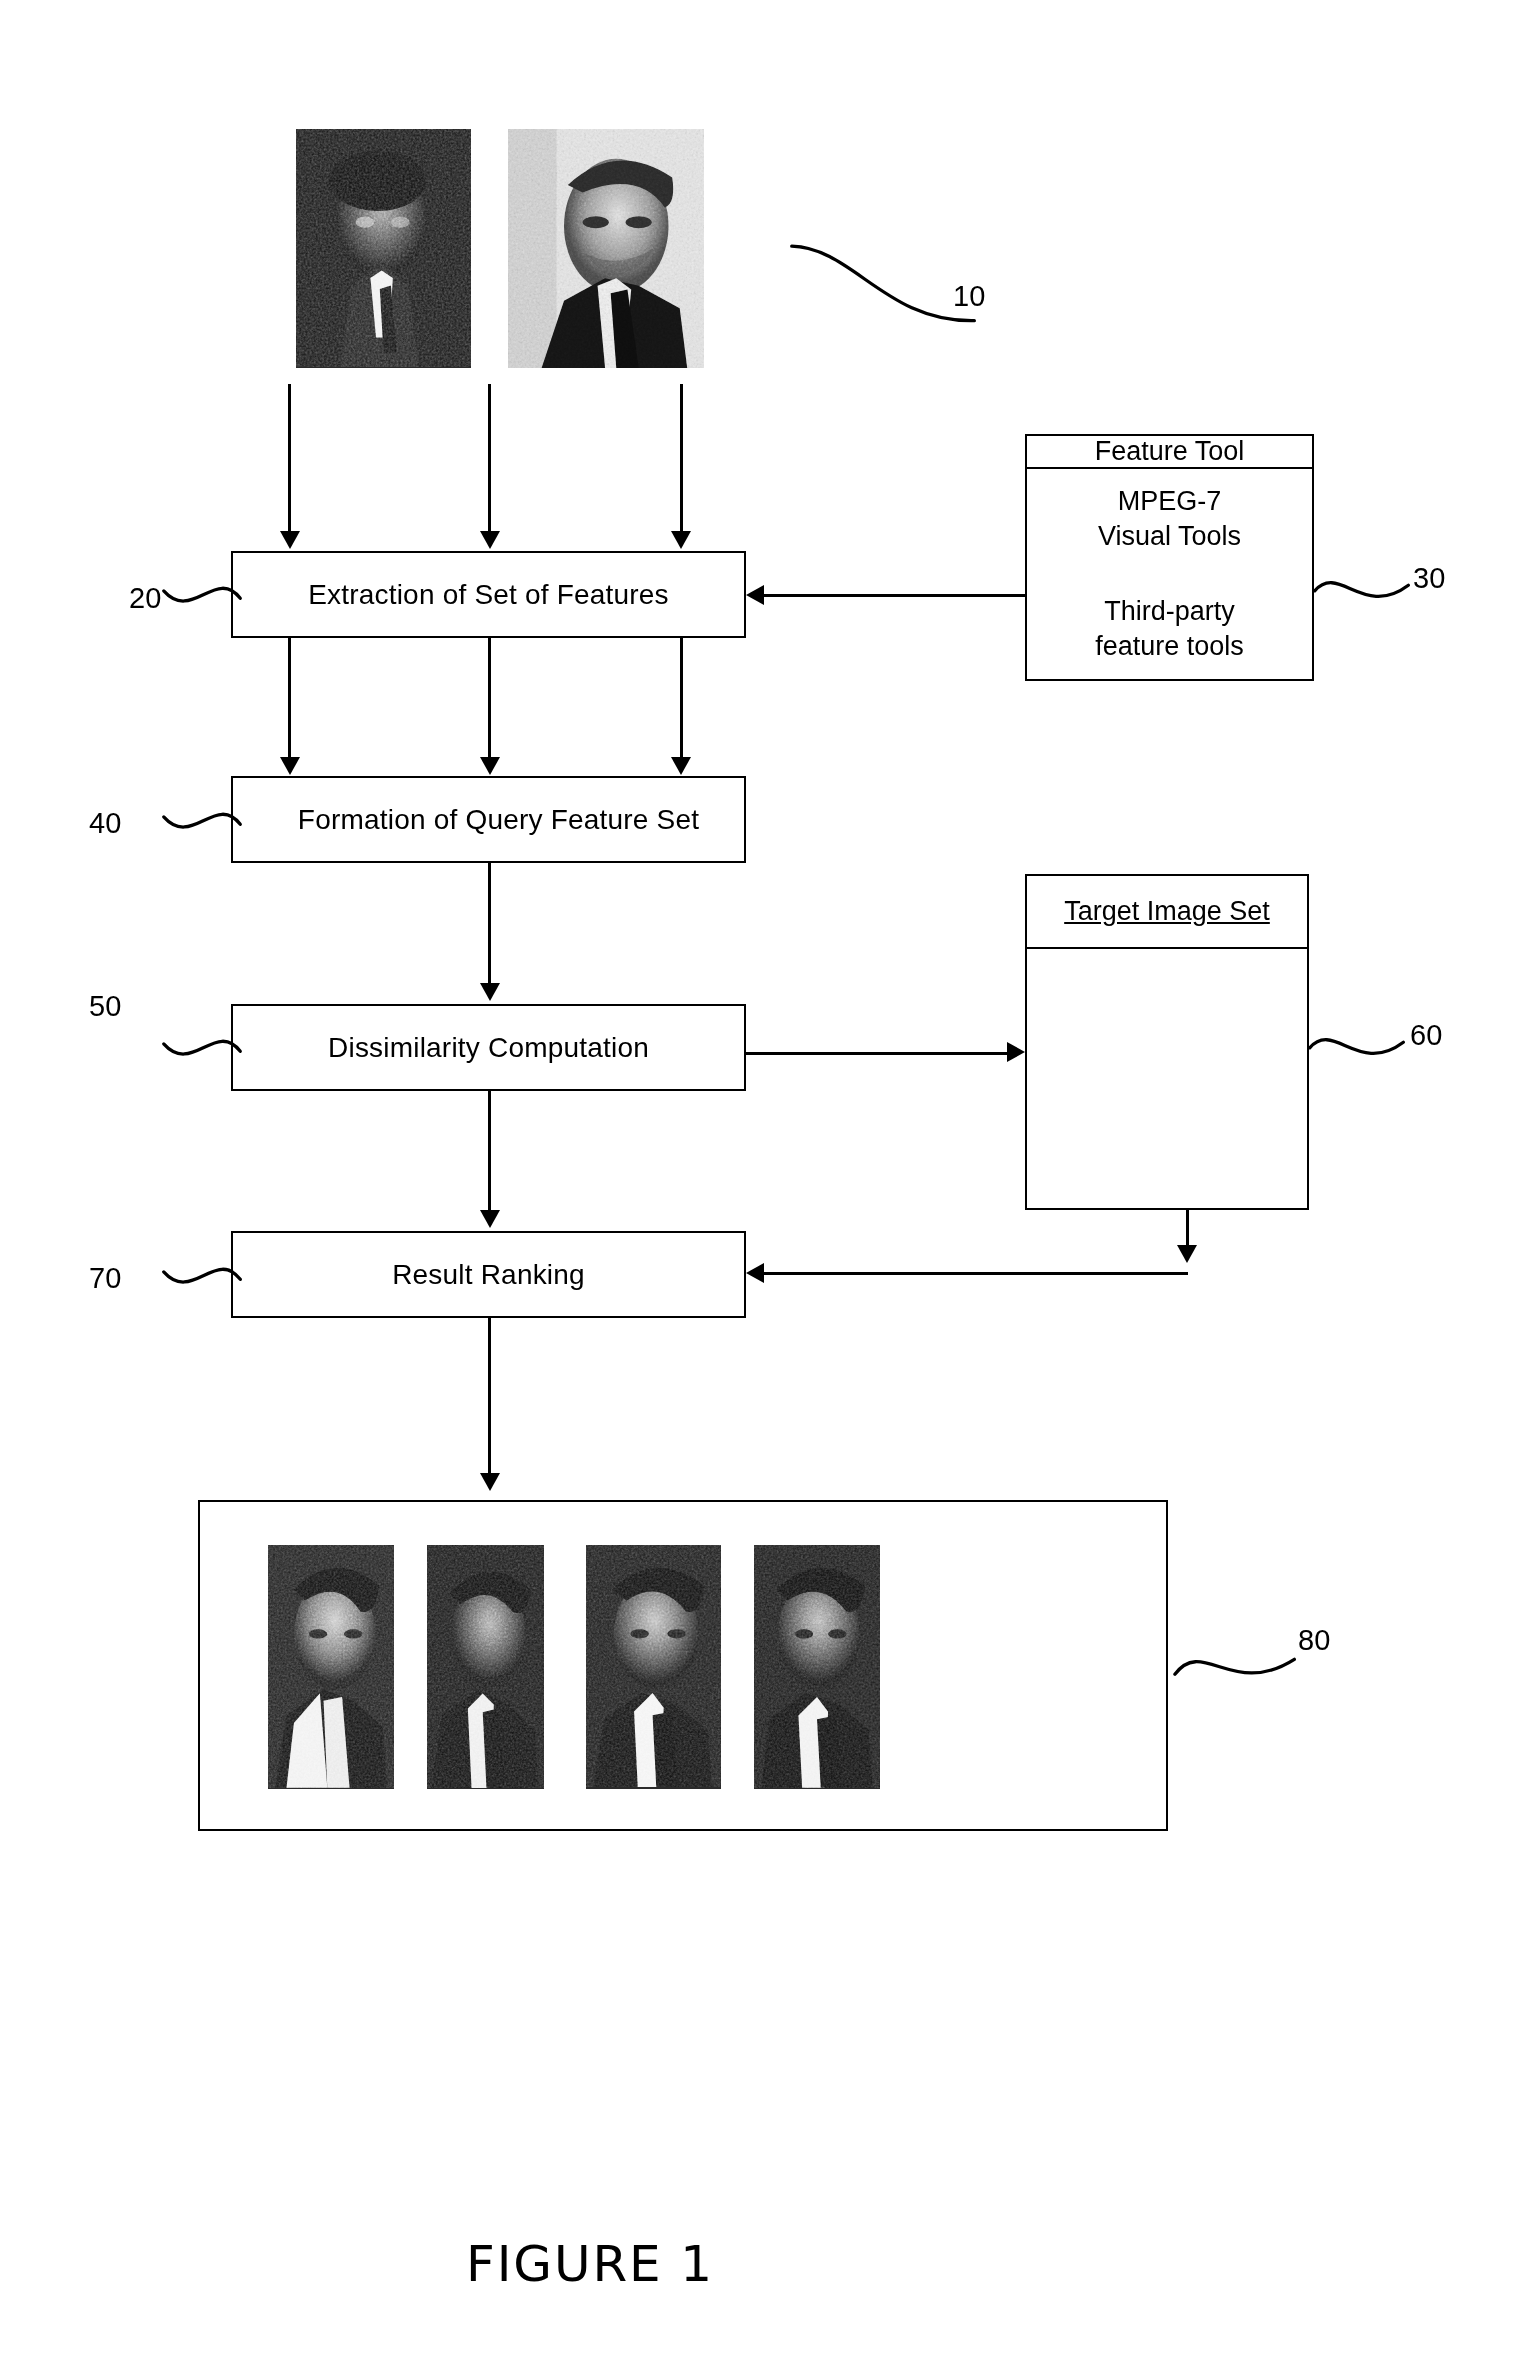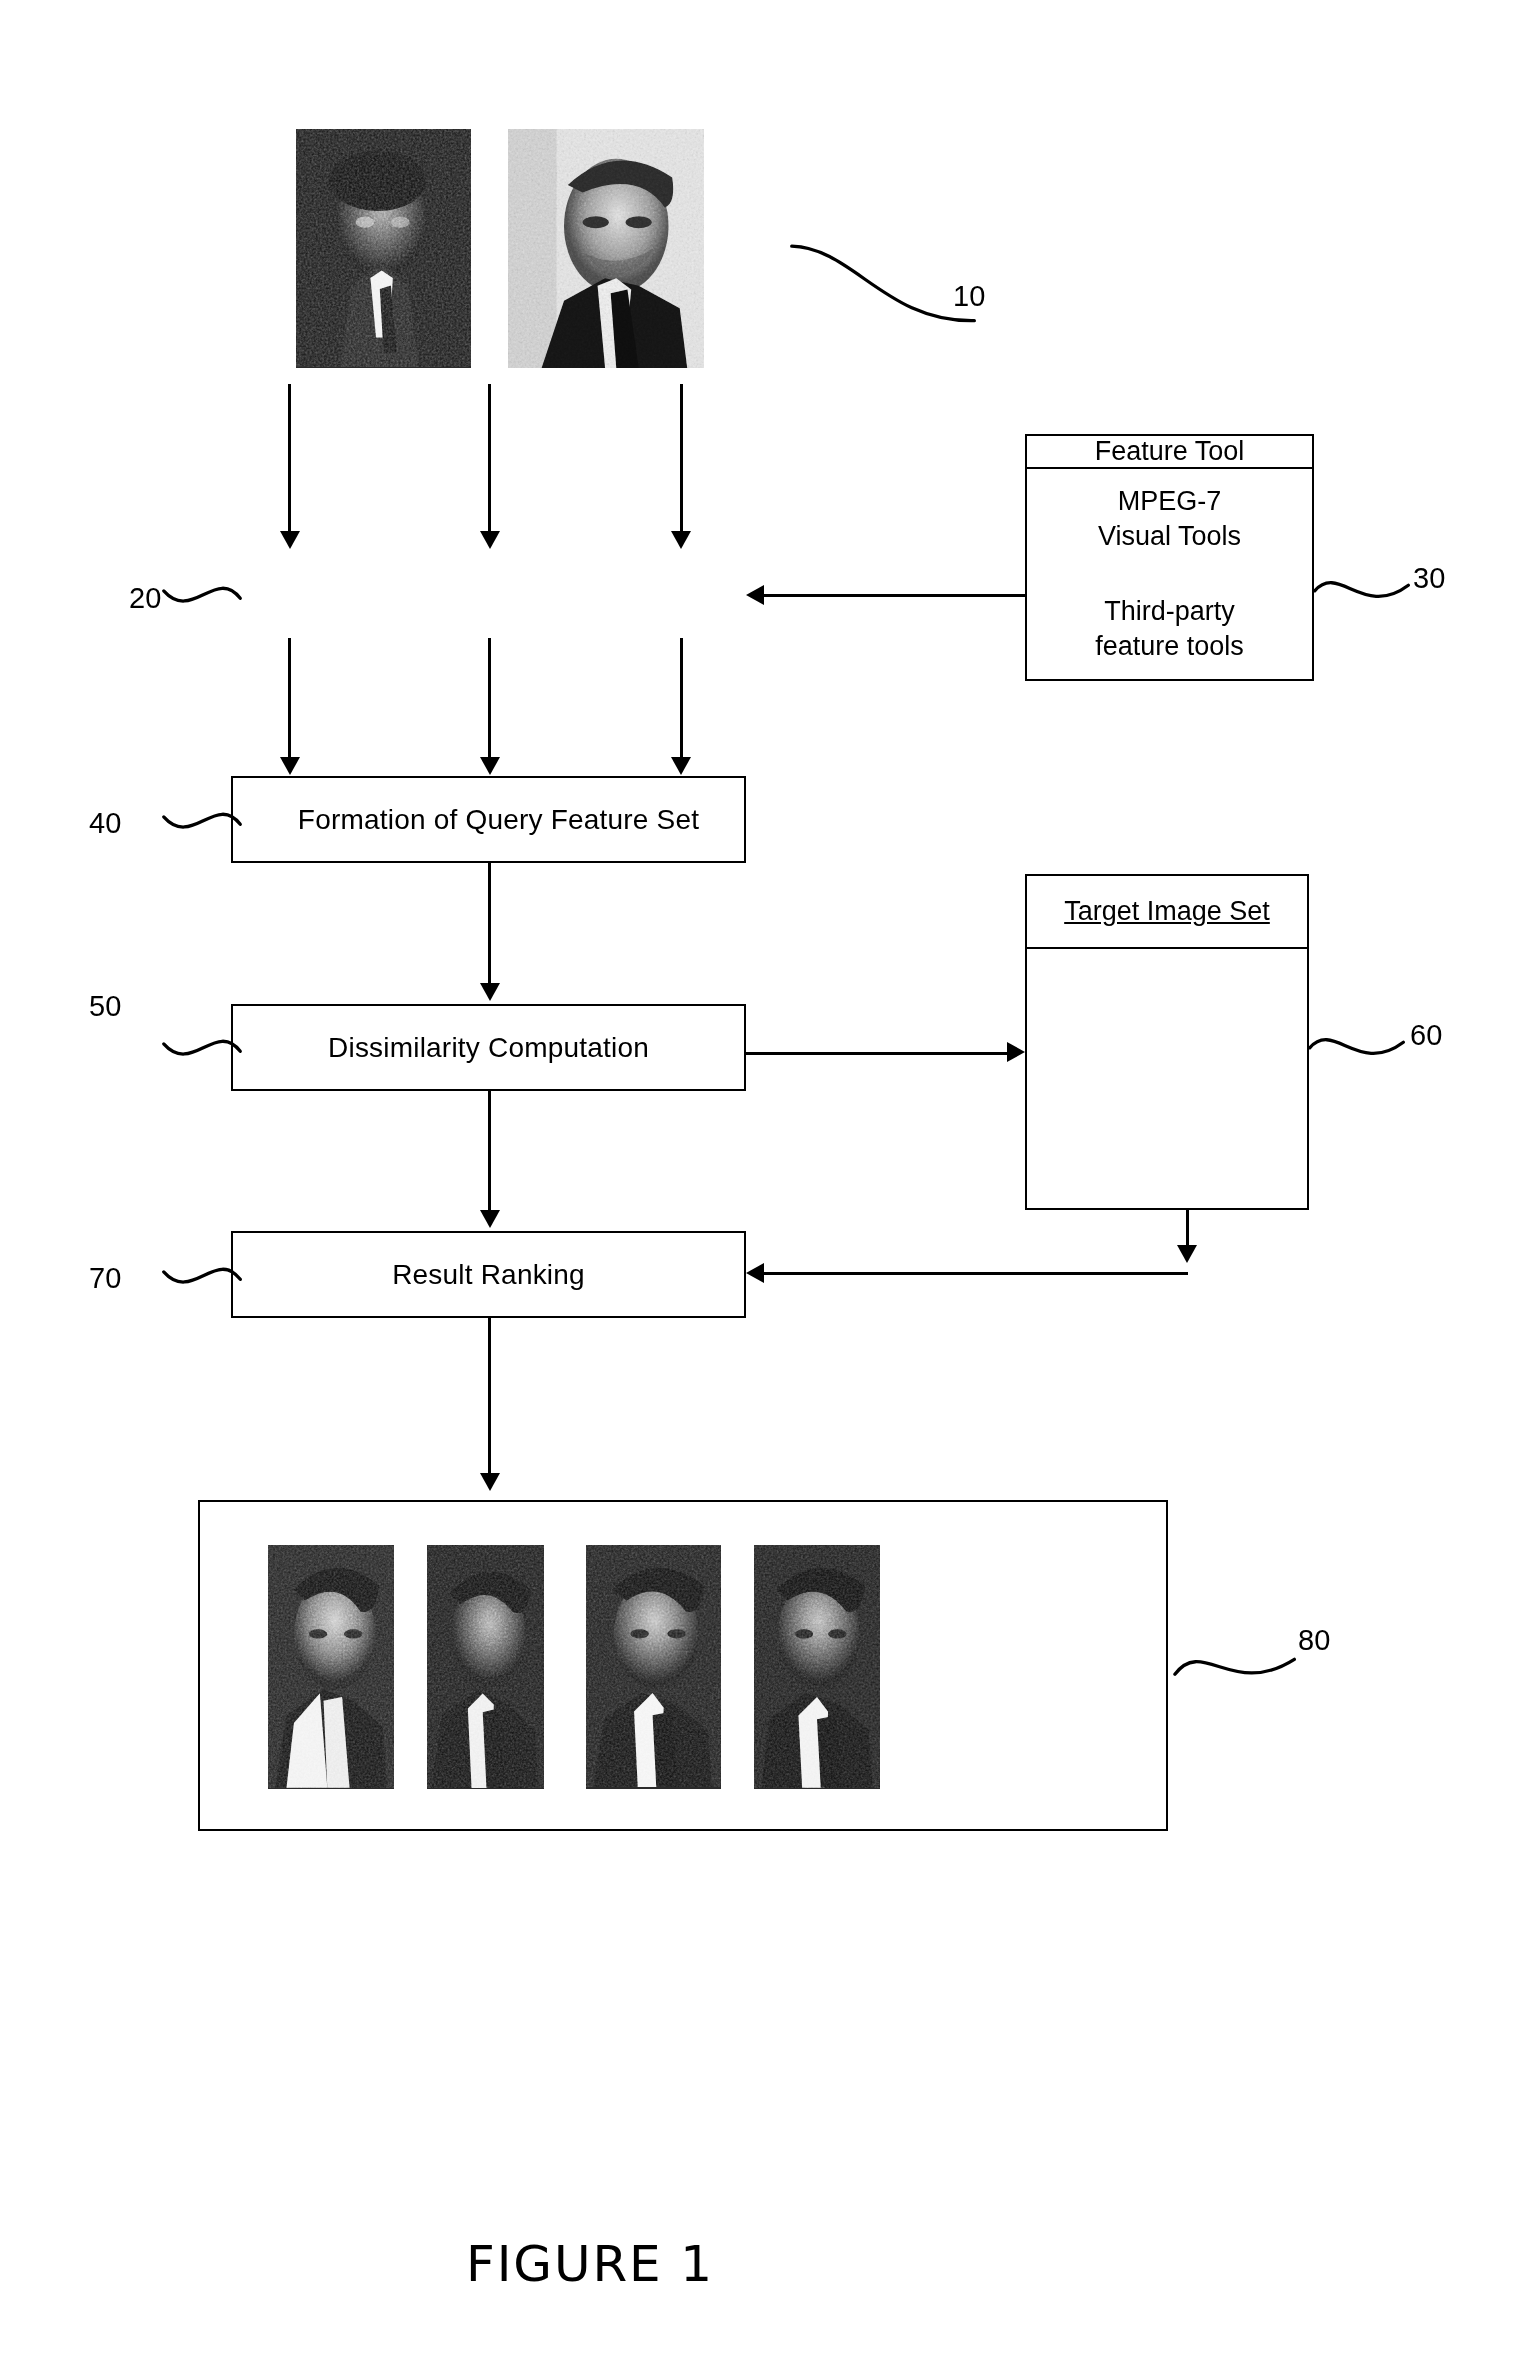--- a/index.html
+++ b/index.html
@@ -183,20 +183,23 @@
 
   <div class="vline" style="left:288px;top:384px;height:149px;"></div>
   <div class="arrow-d" style="left:280px;top:531px;"></div>
 
   <div class="vline" style="left:488px;top:384px;height:149px;"></div>
   <div class="arrow-d" style="left:480px;top:531px;"></div>
 
   <div class="vline" style="left:680px;top:384px;height:149px;"></div>
   <div class="arrow-d" style="left:671px;top:531px;"></div>
 
+  <div class="pbox" style="left:231px;top:551px;width:515px;height:87px;">
+    <span>Extraction of Set of Features</span>
+  </div>
   <svg class="leader" style="left:160px;top:559px;width:84px;height:75px;" viewBox="0 0 90 80" width="84" height="75">
     <path d="M86 42 C 60 8, 34 68, 4 34" stroke="#000" stroke-width="3.5" fill="none" stroke-linecap="round"></path>
   </svg>
   <div class="refnum" style="left:93px;top:582px;margin-left:36px;">20</div>
 
   <div class="sidebox" style="left:1025px;top:434px;width:289px;height:247px;">
     <div class="hdr">Feature Tool</div>
     <div class="body">
       <div class="grp">
         <div>MPEG-7</div>

